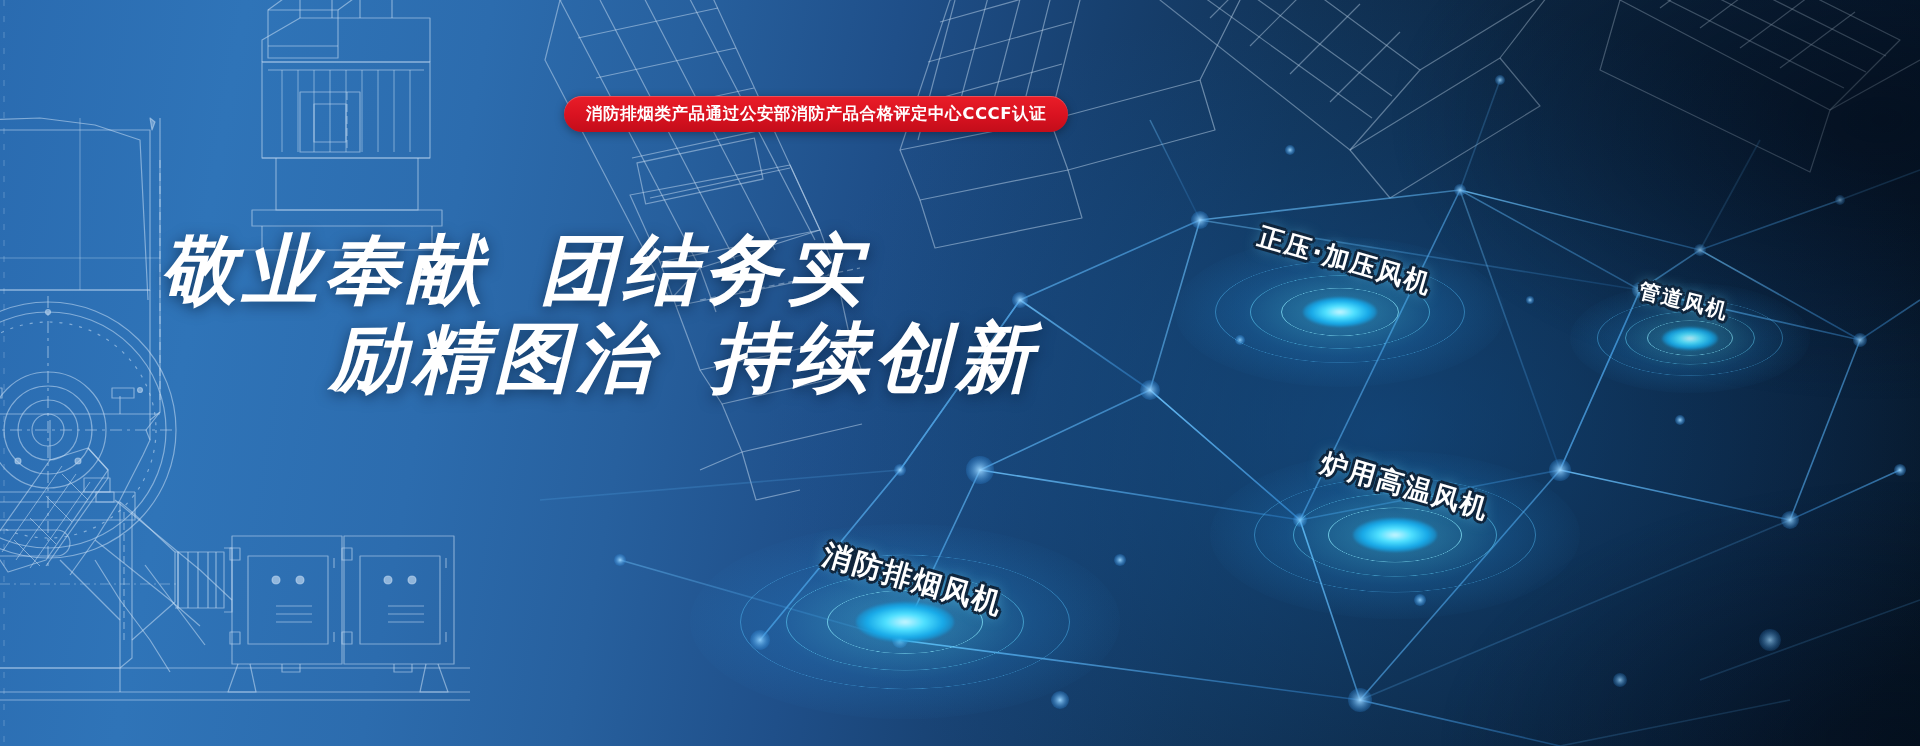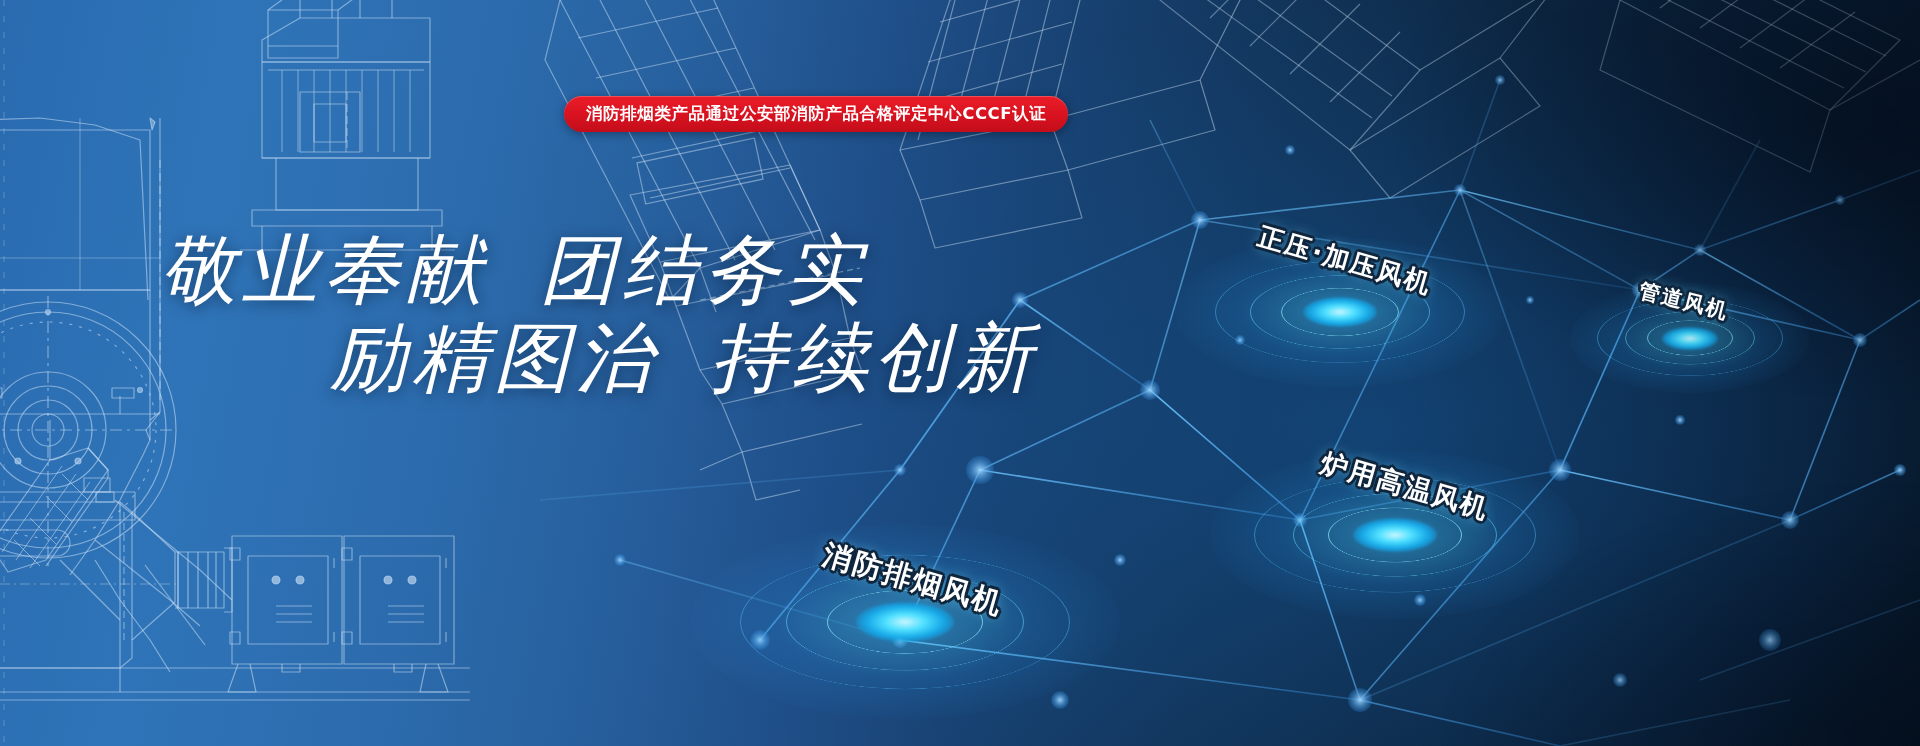--- a/index.html
+++ b/index.html
@@ -68,21 +68,21 @@
       -2px -2px 0 #10263d, 2px -2px 0 #10263d, -2px 2px 0 #10263d, 2px 2px 0 #10263d,
       -3px 0 0 #10263d, 3px 0 0 #10263d, 0 -3px 0 #10263d, 0 3px 0 #10263d,
       0 0 14px rgba(120,230,255,.75);
     pointer-events:none;
   }
 
   
   .slogan{
     position:absolute;
     color:#ffffff;
-    font-weight:normal;
+    font-weight:bold;
     font-style:italic;
     font-family:"DejaVu Serif","Liberation Serif",serif;
     white-space:nowrap;
     text-shadow:0 3px 14px rgba(2,20,44,.55);
     pointer-events:none;
   }
   #slogan-line1{left:160px;top:220px;font-size:76px;letter-spacing:6px;}
   #slogan-line2{left:330px;top:308px;font-size:76px;letter-spacing:6px;}
   .slogan .gap{display:inline-block;width:52px;}
 

